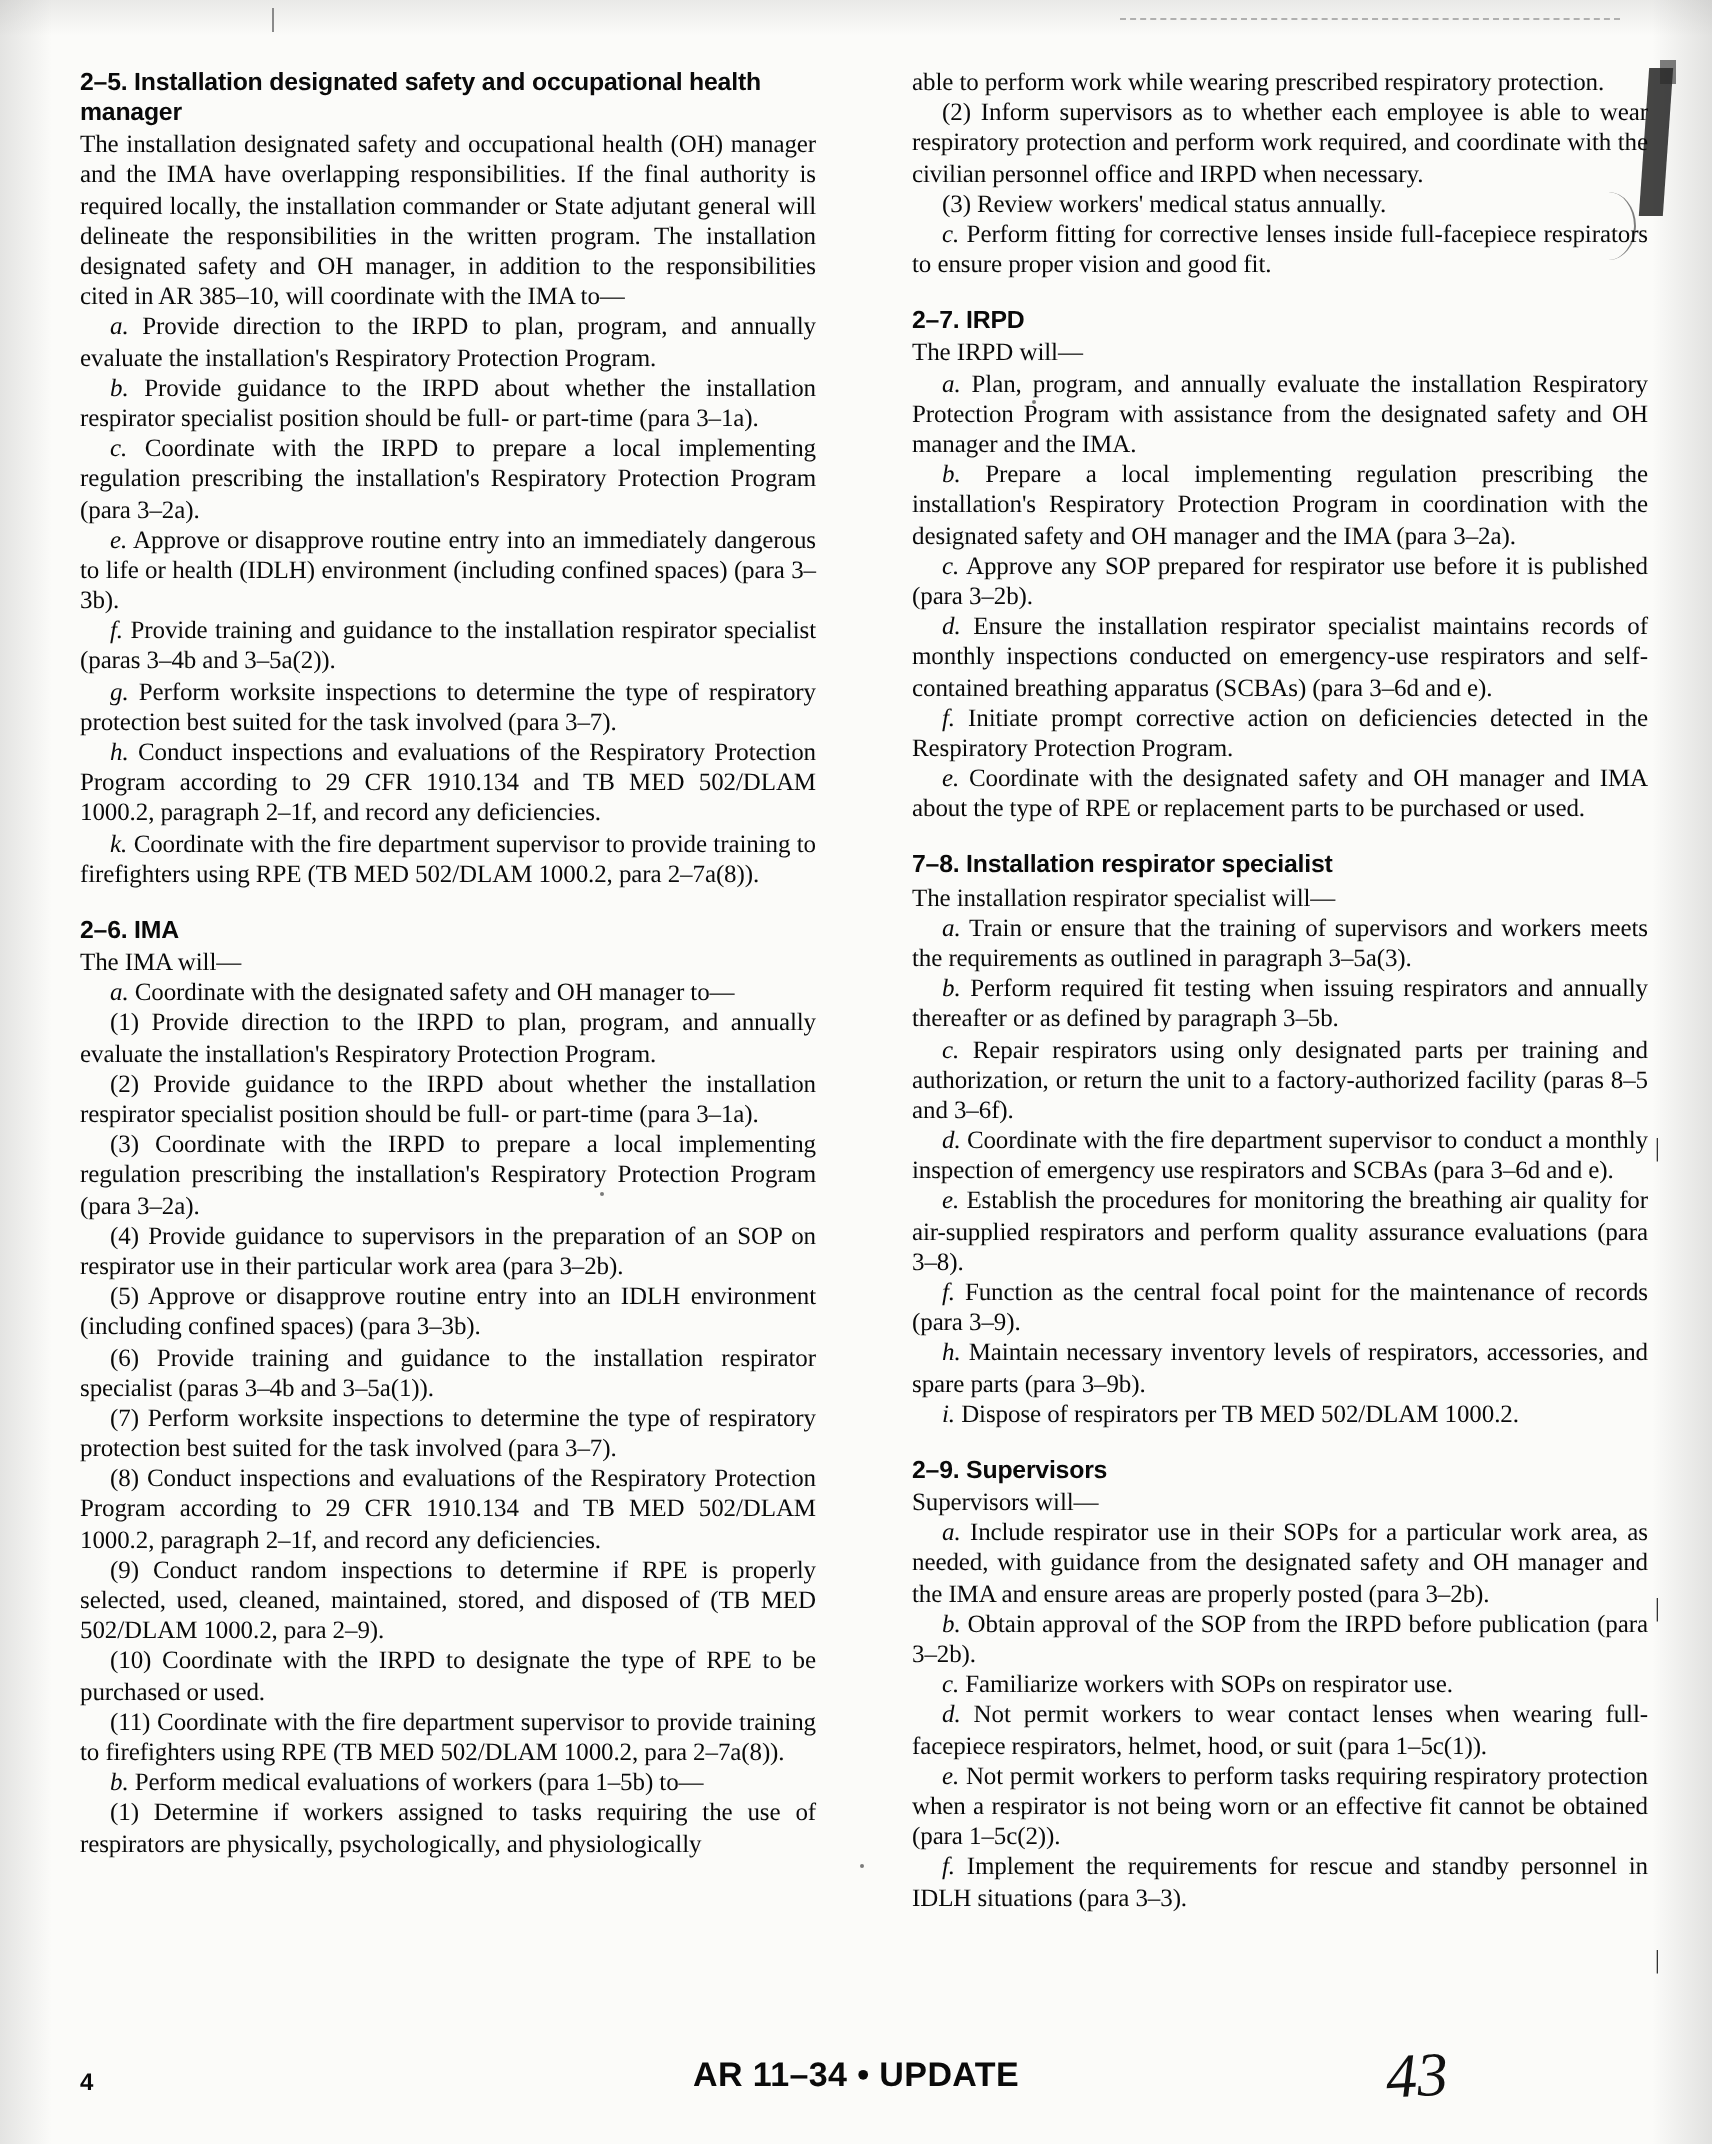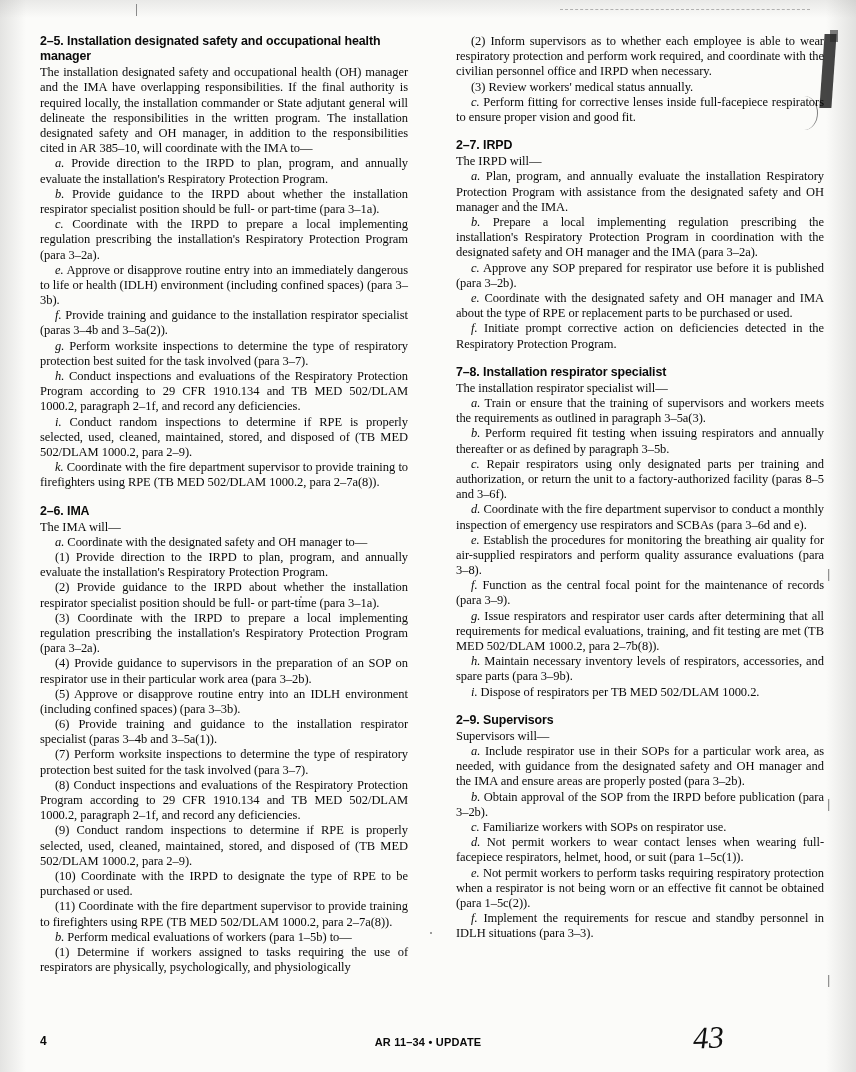--- a/index.html
+++ b/index.html
@@ -115,21 +115,21 @@
     display: flex;
     align-items: flex-end;
     justify-content: space-between;
     font-family: "Liberation Sans", sans-serif;
   }
   .folio {
     font-size: 12px;
     font-weight: bold;
   }
   .runhead {
-    font-size: 11px;
+    font-size: 17px;
     font-weight: bold;
     letter-spacing: 0.2px;
     position: absolute;
     left: 50%;
     transform: translateX(-50%);
     bottom: 0;
     white-space: nowrap;
   }
   .scrawl {
     font-family: "Liberation Serif", serif;
@@ -182,21 +182,20 @@
 
       <h2 class="sec">2–5. Installation designated safety and occupational health manager</h2>
       <p class="flush">The installation designated safety and occupational health (OH) manager and the IMA have overlapping responsibilities. If the final authority is required locally, the installation commander or State adjutant general will delineate the responsibilities in the written program. The installation designated safety and OH manager, in addition to the responsibilities cited in AR 385–10, will coordinate with the IMA to—</p>
       <p class="ind"><i class="lbl">a.</i> <span>Provide direction to the IRPD to plan, program, and annually evaluate the installation's Respiratory Protection Program.</span></p>
       <p class="ind"><i class="lbl">b.</i> <span>Provide guidance to the IRPD about whether the installation respirator specialist position should be full- or part-time (para 3–1a).</span></p>
       <p class="ind"><i class="lbl">c.</i> <span>Coordinate with the IRPD to prepare a local implementing regulation prescribing the installation's Respiratory Protection Program (para 3–2a).</span></p>
       <p class="ind"><i class="lbl">e.</i> <span>Approve or disapprove routine entry into an immediately dangerous to life or health (IDLH) environment (including confined spaces) (para 3–3b).</span></p>
       <p class="ind"><i class="lbl">f.</i> <span>Provide training and guidance to the installation respirator specialist (paras 3–4b and 3–5a(2)).</span></p>
       <p class="ind"><i class="lbl">g.</i> <span>Perform worksite inspections to determine the type of respiratory protection best suited for the task involved (para 3–7).</span></p>
       <p class="ind"><i class="lbl">h.</i> <span>Conduct inspections and evaluations of the Respiratory Protection Program according to 29 CFR 1910.134 and TB MED 502/DLAM 1000.2, paragraph 2–1f, and record any deficiencies.</span></p>
-      <p class="ind"><i class="lbl">i.</i> <span>Conduct random inspections to determine if RPE is properly selected, used, cleaned, maintained, stored, and disposed of (TB MED 502/DLAM 1000.2, para 2–9).</span></p>
       <p class="ind"><i class="lbl">k.</i> <span>Coordinate with the fire department supervisor to provide training to firefighters using RPE (TB MED 502/DLAM 1000.2, para 2–7a(8)).</span></p>
 
       <div class="sec-spacer"></div>
 
       <h2 class="sec">2–6. IMA</h2>
       <p class="flush">The IMA will—</p>
       <p class="ind"><i class="lbl">a.</i> <span>Coordinate with the designated safety and OH manager to—</span></p>
       <p class="ind"><span>(1)</span> <span>Provide direction to the IRPD to plan, program, and annually evaluate the installation's Respiratory Protection Program.</span></p>
       <p class="ind"><span>(2)</span> <span>Provide guidance to the IRPD about whether the installation respirator specialist position should be full- or part-time (para 3–1a).</span></p>
       <p class="ind"><span>(3)</span> <span>Coordinate with the IRPD to prepare a local implementing regulation prescribing the installation's Respiratory Protection Program (para 3–2a).</span></p>
@@ -208,45 +207,46 @@
       <p class="ind"><span>(9)</span> <span>Conduct random inspections to determine if RPE is properly selected, used, cleaned, maintained, stored, and disposed of (TB MED 502/DLAM 1000.2, para 2–9).</span></p>
       <p class="ind"><span>(10)</span> <span>Coordinate with the IRPD to designate the type of RPE to be purchased or used.</span></p>
       <p class="ind"><span>(11)</span> <span>Coordinate with the fire department supervisor to provide training to firefighters using RPE (TB MED 502/DLAM 1000.2, para 2–7a(8)).</span></p>
       <p class="ind"><i class="lbl">b.</i> <span>Perform medical evaluations of workers (para 1–5b) to—</span></p>
       <p class="ind"><span>(1)</span> <span>Determine if workers assigned to tasks requiring the use of respirators are physically, psychologically, and physiologically</span></p>
 
     </div>
 
     <div class="col">
 
+      <p class="flush">able to perform work while wearing prescribed respiratory protection.</p>
       <p class="ind"><span>(2)</span> <span>Inform supervisors as to whether each employee is able to wear respiratory protection and perform work required, and coordinate with the civilian personnel office and IRPD when necessary.</span></p>
       <p class="ind"><span>(3)</span> <span>Review workers' medical status annually.</span></p>
       <p class="ind"><i class="lbl">c.</i> <span>Perform fitting for corrective lenses inside full-facepiece respirators to ensure proper vision and good fit.</span></p>
 
       <div class="sec-spacer"></div>
 
       <h2 class="sec">2–7. IRPD</h2>
       <p class="flush">The IRPD will—</p>
       <p class="ind"><i class="lbl">a.</i> <span>Plan, program, and annually evaluate the installation Respiratory Protection Program with assistance from the designated safety and OH manager and the IMA.</span></p>
       <p class="ind"><i class="lbl">b.</i> <span>Prepare a local implementing regulation prescribing the installation's Respiratory Protection Program in coordination with the designated safety and OH manager and the IMA (para 3–2a).</span></p>
       <p class="ind"><i class="lbl">c.</i> <span>Approve any SOP prepared for respirator use before it is published (para 3–2b).</span></p>
+      <p class="ind"><i class="lbl">d.</i> <span>Ensure the installation respirator specialist maintains records of monthly inspections conducted on emergency-use respirators and self-contained breathing apparatus (SCBAs) (para 3–6d and e).</span></p>
+      <p class="ind"><i class="lbl">f.</i> <span>Initiate prompt corrective action on deficiencies detected in the Respiratory Protection Program.</span></p>
       <p class="ind"><i class="lbl">e.</i> <span>Coordinate with the designated safety and OH manager and IMA about the type of RPE or replacement parts to be purchased or used.</span></p>
-      <p class="ind"><i class="lbl">f.</i> <span>Initiate prompt corrective action on deficiencies detected in the Respiratory Protection Program.</span></p>
 
       <div class="sec-spacer"></div>
 
       <h2 class="sec">7–8. Installation respirator specialist</h2>
       <p class="flush">The installation respirator specialist will—</p>
       <p class="ind"><i class="lbl">a.</i> <span>Train or ensure that the training of supervisors and workers meets the requirements as outlined in paragraph 3–5a(3).</span></p>
       <p class="ind"><i class="lbl">b.</i> <span>Perform required fit testing when issuing respirators and annually thereafter or as defined by paragraph 3–5b.</span></p>
       <p class="ind"><i class="lbl">c.</i> <span>Repair respirators using only designated parts per training and authorization, or return the unit to a factory-authorized facility (paras 8–5 and 3–6f).</span></p>
       <p class="ind"><i class="lbl">d.</i> <span>Coordinate with the fire department supervisor to conduct a monthly inspection of emergency use respirators and SCBAs (para 3–6d and e).</span></p>
       <p class="ind"><i class="lbl">e.</i> <span>Establish the procedures for monitoring the breathing air quality for air-supplied respirators and perform quality assurance evaluations (para 3–8).</span></p>
       <p class="ind"><i class="lbl">f.</i> <span>Function as the central focal point for the maintenance of records (para 3–9).</span></p>
-      <p class="ind"><i class="lbl">g.</i> <span>Issue respirators and respirator user cards after determining that all requirements for medical evaluations, training, and fit testing are met (TB MED 502/DLAM 1000.2, para 2–7b(8)).</span></p>
       <p class="ind"><i class="lbl">h.</i> <span>Maintain necessary inventory levels of respirators, accessories, and spare parts (para 3–9b).</span></p>
       <p class="ind"><i class="lbl">i.</i> <span>Dispose of respirators per TB MED 502/DLAM 1000.2.</span></p>
 
       <div class="sec-spacer"></div>
 
       <h2 class="sec">2–9. Supervisors</h2>
       <p class="flush">Supervisors will—</p>
       <p class="ind"><i class="lbl">a.</i> <span>Include respirator use in their SOPs for a particular work area, as needed, with guidance from the designated safety and OH manager and the IMA and ensure areas are properly posted (para 3–2b).</span></p>
       <p class="ind"><i class="lbl">b.</i> <span>Obtain approval of the SOP from the IRPD before publication (para 3–2b).</span></p>
       <p class="ind"><i class="lbl">c.</i> <span>Familiarize workers with SOPs on respirator use.</span></p>

